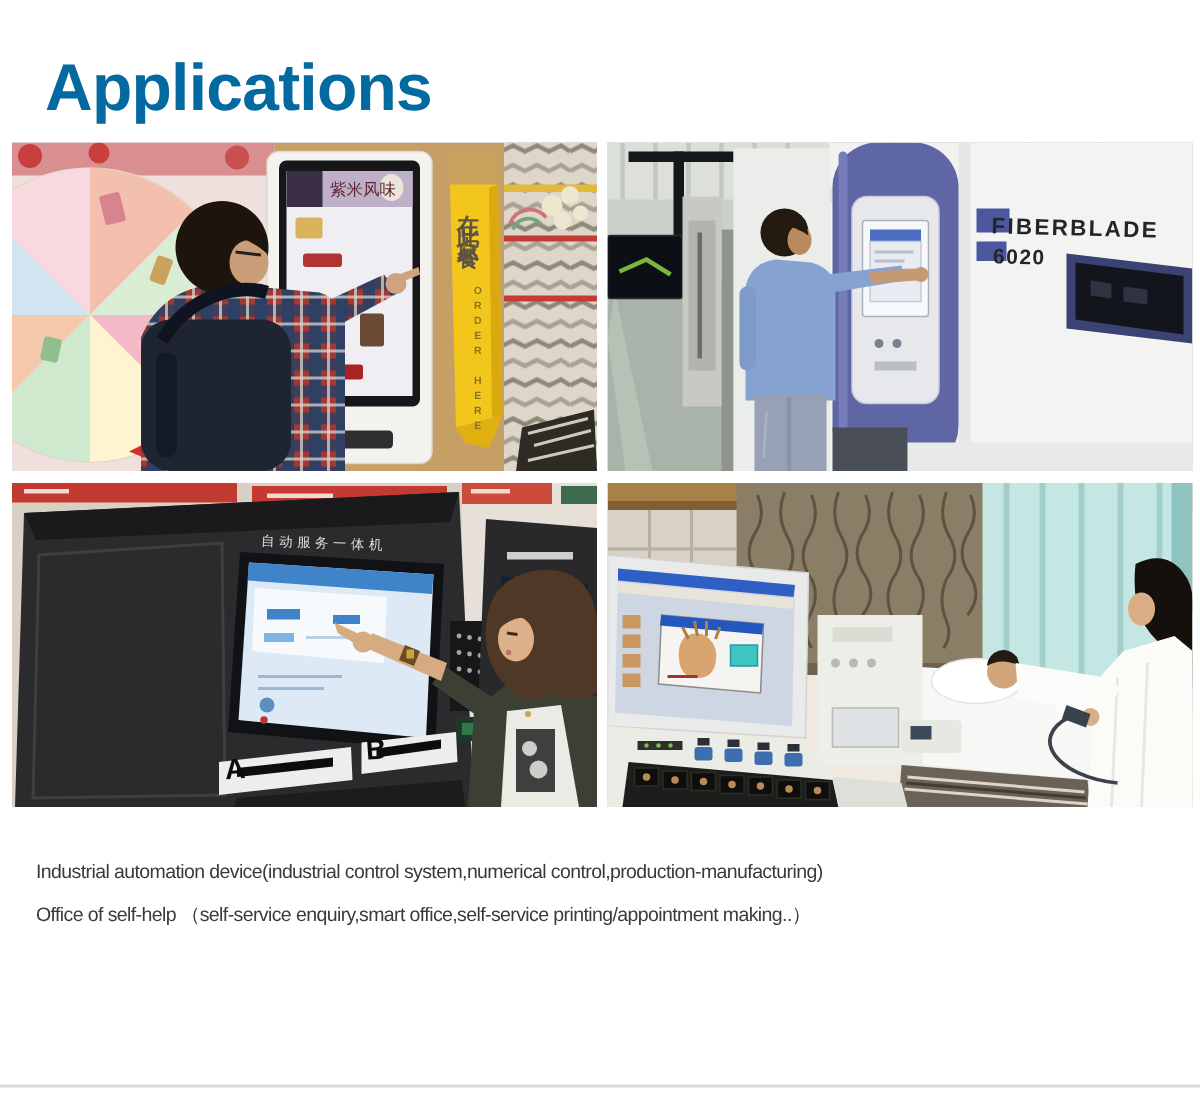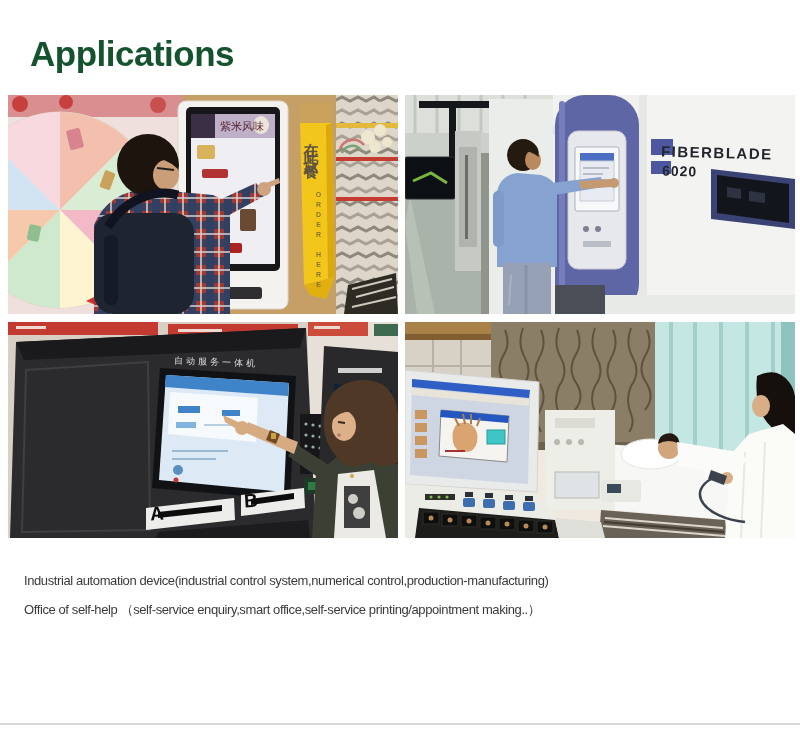--- a/index.html
+++ b/index.html
@@ -1,20 +1,20 @@
 <!DOCTYPE html>
 <html><head>
 <meta charset="utf-8">
 <style>
   html,body{margin:0;padding:0;background:#fff;}
   body{width:800px;height:731px;position:relative;overflow:hidden;
        font-family:"Liberation Sans",sans-serif;}
   .page{position:absolute;inset:0;background:#ffffff;}
   .section-title{position:absolute;left:30px;top:34px;margin:0;
-       font-size:35px;font-weight:bold;color:#14532d;letter-spacing:-0.5px;}
+       font-size:44px;font-weight:bold;color:#0369a1;letter-spacing:-0.5px;}
   .photo{position:absolute;overflow:hidden;background:#cfcac0;}
   #photo-ordering{left:8px;top:95px;width:390px;height:219px;}
   #photo-laser{left:405px;top:95px;width:390px;height:219px;}
   #photo-terminal{left:8px;top:322px;width:390px;height:216px;}
   #photo-medical{left:405px;top:322px;width:390px;height:216px;}
   .photo svg{position:absolute;inset:0;display:block;}
   .overlay{position:absolute;pointer-events:none;}
   .v-text{writing-mode:vertical-rl;text-orientation:upright;}
   .banner-cn{left:293px;top:36px;font-size:15px;font-weight:bold;color:#5d5340;letter-spacing:7px;height:150px;}
   .banner-en{left:307px;top:96px;font-size:7px;font-weight:bold;color:#8a7527;letter-spacing:3px;height:110px;}

